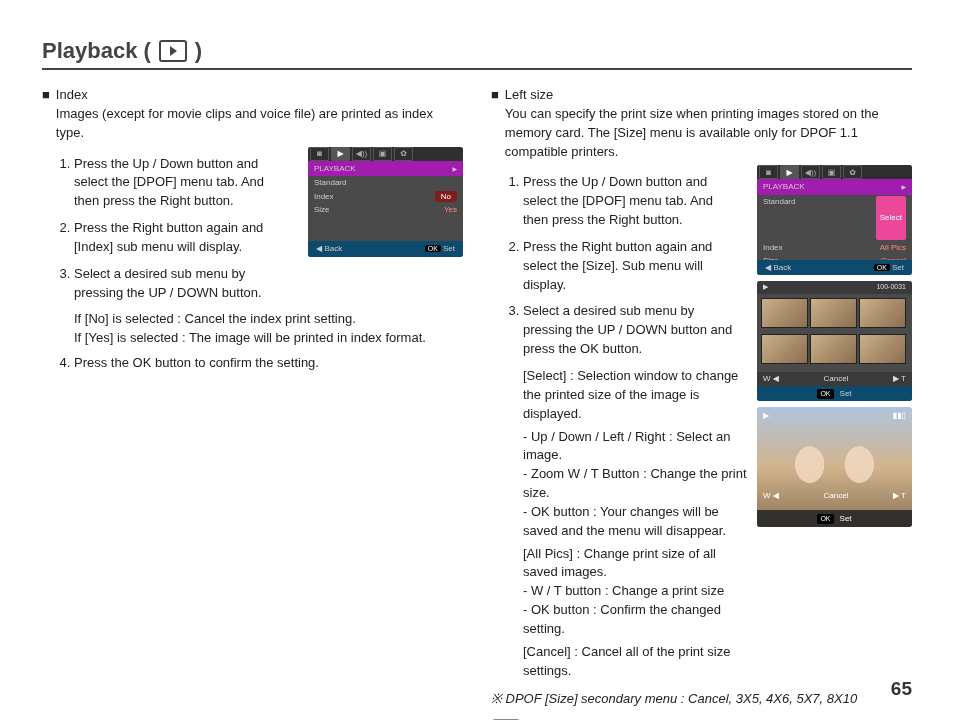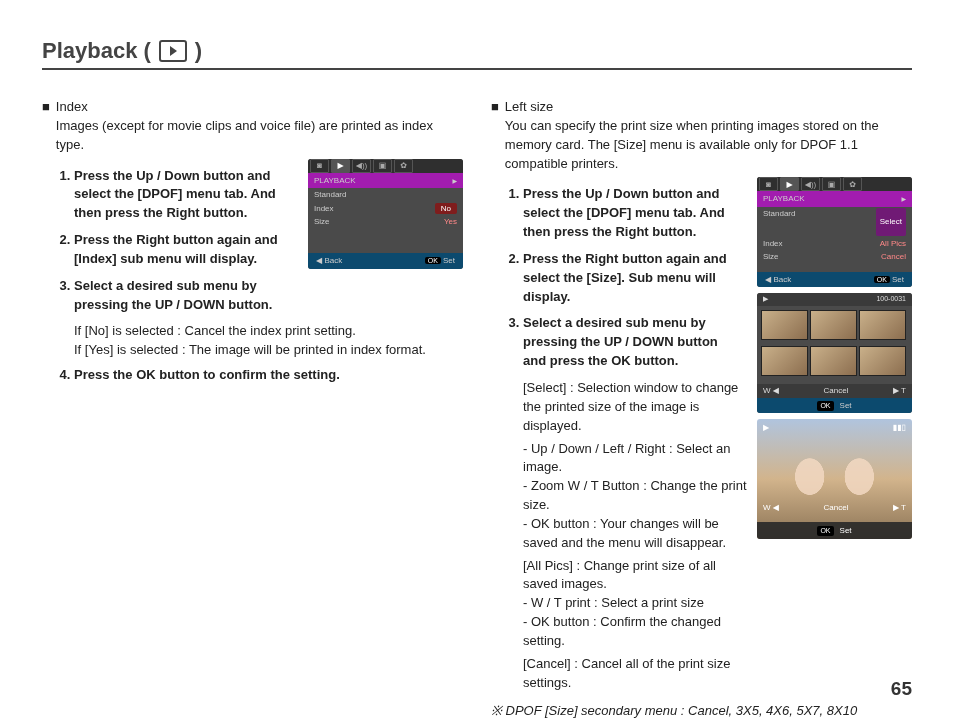--- a/index.html
+++ b/index.html
@@ -19,21 +19,21 @@
   }
   .title {
     font-size: 22px;
     font-weight: bold;
     color: #444;
     display: flex;
     align-items: center;
     gap: 8px;
     border-bottom: 2px solid #444;
     padding-bottom: 4px;
-    margin-bottom: 28px;
+    margin-bottom: 16px;
   }
   .title .play-icon-box {
     display: inline-flex;
     align-items: center;
     justify-content: center;
     width: 24px;
     height: 18px;
     border: 2px solid #444;
     border-radius: 3px;
   }
@@ -65,21 +65,20 @@
   .bullet {
     font-size: 13px;
   }
   .indent2 {
     margin-left: 32px;
   }
   ol.steps {
     margin: 8px 0 0 0;
     padding-left: 32px;
     font-size: 13px;
-    font-weight: bold;
   }
   ol.steps li {
     margin-bottom: 8px;
     padding-right: 8px;
   }
   .row {
     display: flex;
     gap: 8px;
   }
   .textblock {
@@ -358,42 +357,42 @@
           <ol class="steps" start="1">
             <li>Press the Up / Down button and select the [DPOF] menu tab. And then press the Right button.</li>
             <li>Press the Right button again and select the [Size]. Sub menu will display.</li>
             <li>Select a desired sub menu by pressing the UP / DOWN button and press the OK button.</li>
           </ol>
           <div class="indent2" style="margin-bottom:4px;">[Select] : Selection window to change the printed size of the image is displayed.</div>
           <div class="indent2">- Up / Down / Left / Right : Select an image.</div>
           <div class="indent2">- Zoom W / T Button : Change the print size.</div>
           <div class="indent2">- OK button : Your changes will be saved and the menu will disappear.</div>
           <div class="indent2" style="margin-top:4px;">[All Pics] : Change print size of all saved images.</div>
-          <div class="indent2">- W / T print : Select a print size</div>
+          <div class="indent2">- W / T button : Change a print size</div>
           <div class="indent2">- OK button : Confirm the changed setting.</div>
           <div class="indent2" style="margin-top:4px;">[Cancel] : Cancel all of the print size settings.</div>
         </div>
 
         <div style="flex-shrink:0;">
 
           <div class="lcd">
             <div class="lcd-tabs">
               <span>◙</span>
               <span class="active">▶</span>
               <span>◀))</span>
               <span>▣</span>
               <span>✿</span>
             </div>
             <div class="lcd-header">
               <span>PLAYBACK</span>
               <span class="arrow-r"></span>
             </div>
             <div class="lcd-row">
               <span>Standard</span>
-              <span class="sel" style="background:#701a75;color:#fff;padding:8px 4px;border-radius:2px;">Select</span>
+              <span class="sel" style="background:#ec4899;color:#fff;padding:16px 4px;border-radius:2px;">Select</span>
             </div>
             <div class="lcd-row">
               <span>Index</span>
               <span class="sel">All Pics</span>
             </div>
             <div class="lcd-row">
               <span>Size</span>
               <span class="sel">Cancel</span>
             </div>
             <div class="lcd-footer">

